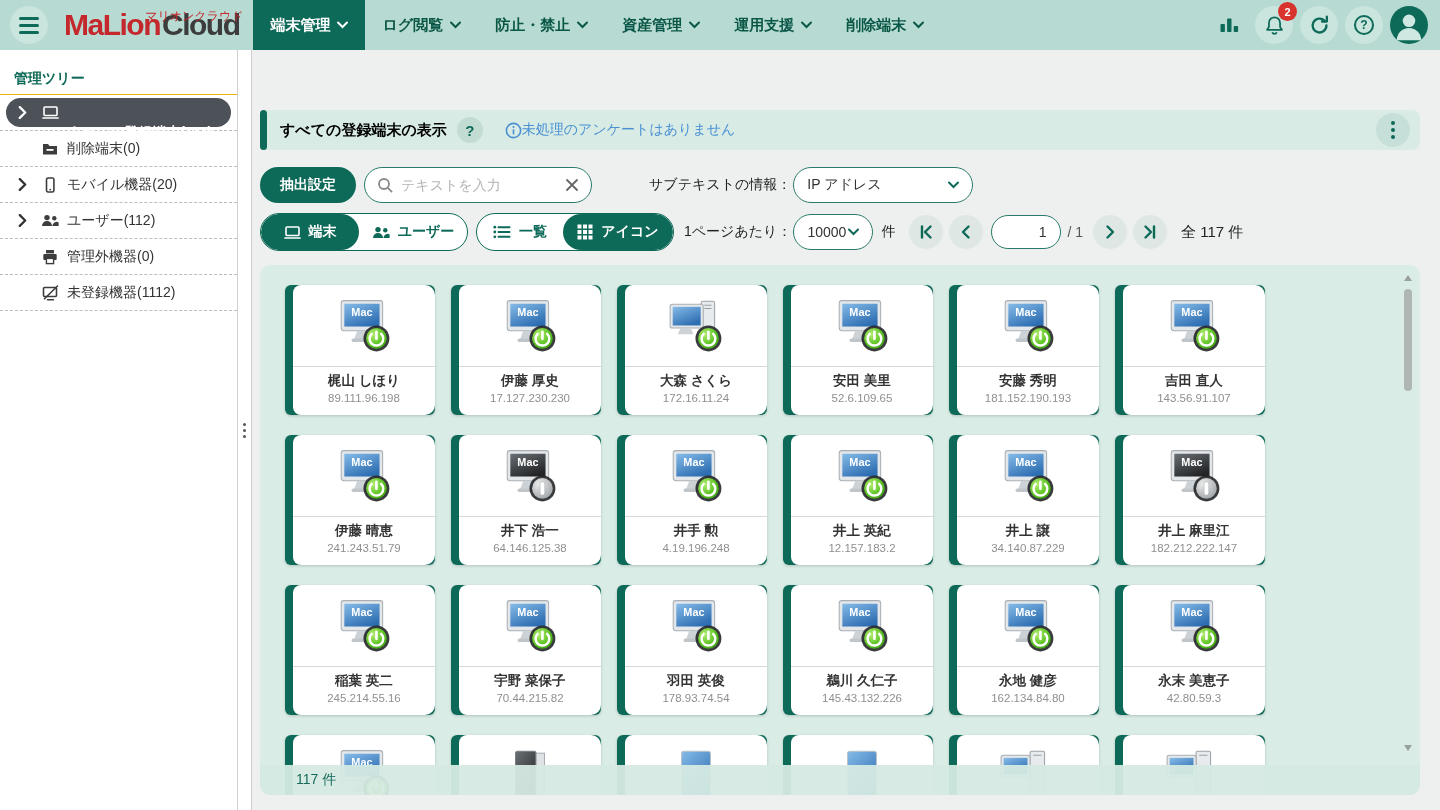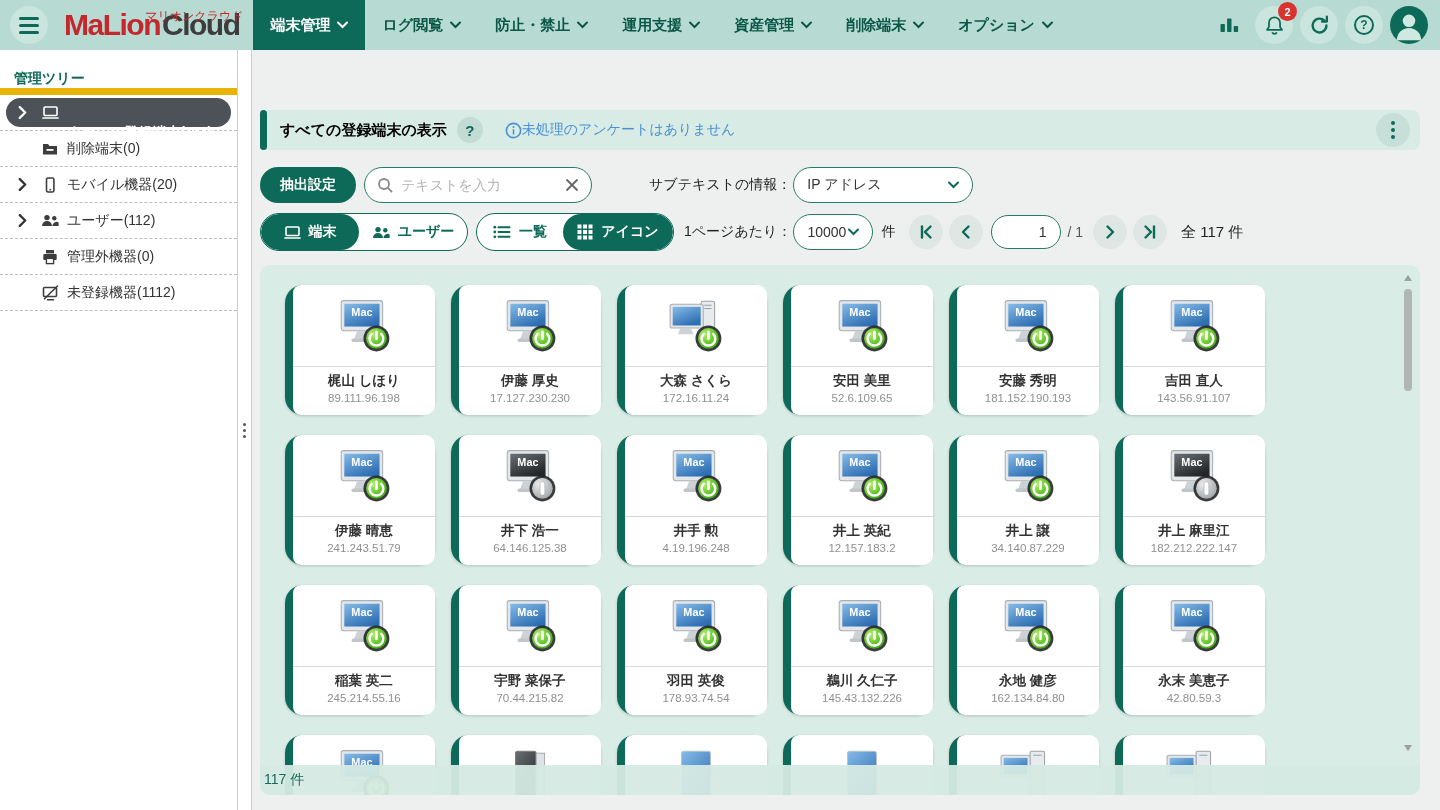--- a/index.html
+++ b/index.html
@@ -32,21 +32,21 @@
   .tb-badge { position:absolute; top:-4px; right:-4px; min-width:19px; height:19px; border-radius:10px;
     background:#d9332e; color:#fff; font-size:11px; font-weight:700; display:flex;
     align-items:center; justify-content:center; padding:0 4px; }
   .tb-avatar { width:38px; height:38px; border-radius:50%; background:#0e6a58; overflow:hidden;
     display:flex; align-items:center; justify-content:center; cursor:pointer; }
 
   
   .sidebar { position:absolute; top:50px; left:0; width:238px; bottom:0; background:#fff;
     border-right:1px solid #cfcfcf; z-index:10; }
   .sidebar-tab { margin-top:12px; height:33px; line-height:33px; padding-left:14px;
-    font-size:14px; font-weight:700; color:#0e6a58; border-bottom:7px solid #eab308; }
+    font-size:14px; font-weight:700; color:#0e6a58; border-bottom:1px solid #eab308; }
   .tree { }
   .tree-item { position:relative; height:36px; display:flex; align-items:center;
     border-bottom:1px dashed #bdbdbd; cursor:pointer; font-size:14px; color:#333; }
   .tree-chevron { width:14px; margin-left:18px; display:flex; align-items:center; color:#333; flex:none; }
   .tree-ic { width:20px; margin-left:8px; display:flex; align-items:center; justify-content:center; color:#3d3d3d; flex:none; }
   .tree-label { margin-left:7px; white-space:nowrap; }
   .tree-item.selected { border-bottom:1px dashed #bdbdbd; }
   .tree-item.selected .pillbg { position:absolute; left:6px; right:6px; top:3px; bottom:3px;
     background:#4c5257; border-radius:16px; }
   .tree-item.selected .tree-chevron, .tree-item.selected .tree-ic,
@@ -103,41 +103,41 @@
   .page-input { width:70px; height:34px; border-radius:17px; border:1px solid #2a7a6a;
     background:#fff; text-align:right; padding-right:14px; font-size:14px; color:#333;
     outline:none; font-family:inherit; }
 
   
   .grid-panel { position:absolute; left:8px; top:215px; width:1160px; height:530px;
     background:#d9ece6; border-radius:10px; overflow:hidden; }
   .cards { position:absolute; left:25px; top:20px; width:1100px;
     display:grid; grid-template-columns:repeat(6,150px); grid-auto-rows:130px;
     column-gap:16px; row-gap:20px; }
-  .card { position:relative; width:150px; height:130px; background:#0e6a58; border-radius:18px;
+  .card { position:relative; width:150px; height:130px; background:#0e6a58; border-radius:6px;
     cursor:pointer; box-shadow:0 1px 3px rgba(0,0,0,0.18); }
   .card-body { position:absolute; left:8px; top:0; right:0; bottom:0; background:#fff;
     border-radius:8px 10px 10px 8px; display:flex; flex-direction:column; overflow:hidden; }
   .card-iconarea { height:82px; display:flex; align-items:center; justify-content:center;
     border-bottom:1px solid #d8d8d8; }
   .card-name { text-align:center; font-size:13.5px; font-weight:700; color:#333; margin-top:5px;
     white-space:nowrap; overflow:hidden; }
   .card-ip { text-align:center; font-size:11.5px; color:#8f8f8f; margin-top:2px; }
 
   .vscroll { position:absolute; right:7px; top:8px; width:10px; bottom:8px; }
   .vscroll .up { position:absolute; top:2px; left:1px; width:0; height:0;
     border-left:4px solid transparent; border-right:4px solid transparent; border-bottom:6px solid #9aa0a0; }
   .vscroll .thumb { position:absolute; top:16px; left:1px; width:8px; height:102px;
     background:#b0b5b6; border-radius:4px; }
   .vscroll .down { position:absolute; bottom:36px; left:1px; width:0; height:0;
     border-left:4px solid transparent; border-right:4px solid transparent; border-top:6px solid #9aa0a0; }
 
   .status-bar { position:absolute; left:0; right:0; bottom:0; height:30px;
     background:rgba(213,234,227,0.95); border-radius:0 0 10px 10px; display:flex;
-    align-items:center; padding-left:4px; font-size:14px; color:#17695a; }
+    align-items:center; padding-left:36px; font-size:14px; color:#17695a; }
 </style>
 </head>
 <body>
 
 <svg width="0" height="0" style="position:absolute">
   <defs>
     <linearGradient id="scrB" x1="0" y1="0" x2="0.6" y2="1">
       <stop offset="0" stop-color="#85bbe8"></stop>
         <stop offset="1" stop-color="#2e6eb2"></stop>
     </linearGradient>
@@ -181,39 +181,33 @@
           <path d="M1 1.5 L5.5 6 L10 1.5" stroke="currentColor" stroke-width="2" fill="none" stroke-linecap="round"></path>
         </svg>
   </div>
       <div class="menu-item">
     <span class="mi-label">防止・禁止</span>
     <svg width="11" height="8" viewBox="0 0 11 8">
           <path d="M1 1.5 L5.5 6 L10 1.5" stroke="currentColor" stroke-width="2" fill="none" stroke-linecap="round"></path>
         </svg>
   </div>
       <div class="menu-item">
+    <span class="mi-label">資産管理</span>
+    <svg width="11" height="8" viewBox="0 0 11 8">
+          <path d="M1 1.5 L5.5 6 L10 1.5" stroke="currentColor" stroke-width="2" fill="none" stroke-linecap="round"></path>
+        </svg>
+  </div>
+      <div class="menu-item">
     <span class="mi-label">運用支援</span>
     <svg width="11" height="8" viewBox="0 0 11 8">
           <path d="M1 1.5 L5.5 6 L10 1.5" stroke="currentColor" stroke-width="2" fill="none" stroke-linecap="round"></path>
         </svg>
   </div>
       <div class="menu-item">
-    <span class="mi-label">資産管理</span>
-    <svg width="11" height="8" viewBox="0 0 11 8">
-          <path d="M1 1.5 L5.5 6 L10 1.5" stroke="currentColor" stroke-width="2" fill="none" stroke-linecap="round"></path>
-        </svg>
-  </div>
-      <div class="menu-item">
     <span class="mi-label">削除端末</span>
-    <svg width="11" height="8" viewBox="0 0 11 8">
-          <path d="M1 1.5 L5.5 6 L10 1.5" stroke="currentColor" stroke-width="2" fill="none" stroke-linecap="round"></path>
-        </svg>
-  </div>
-      <div class="menu-item">
-    <span class="mi-label">オプション</span>
     <svg width="11" height="8" viewBox="0 0 11 8">
           <path d="M1 1.5 L5.5 6 L10 1.5" stroke="currentColor" stroke-width="2" fill="none" stroke-linecap="round"></path>
         </svg>
   </div>
     </div>
   <div class="topbar-right">
     <div class="tb-iconbtn plain">
       <svg width="21" height="20" viewBox="0 0 20 20">
           <g fill="#0e6a58">
             <rect x="1" y="9" width="4.4" height="8" rx="0.8"></rect>

